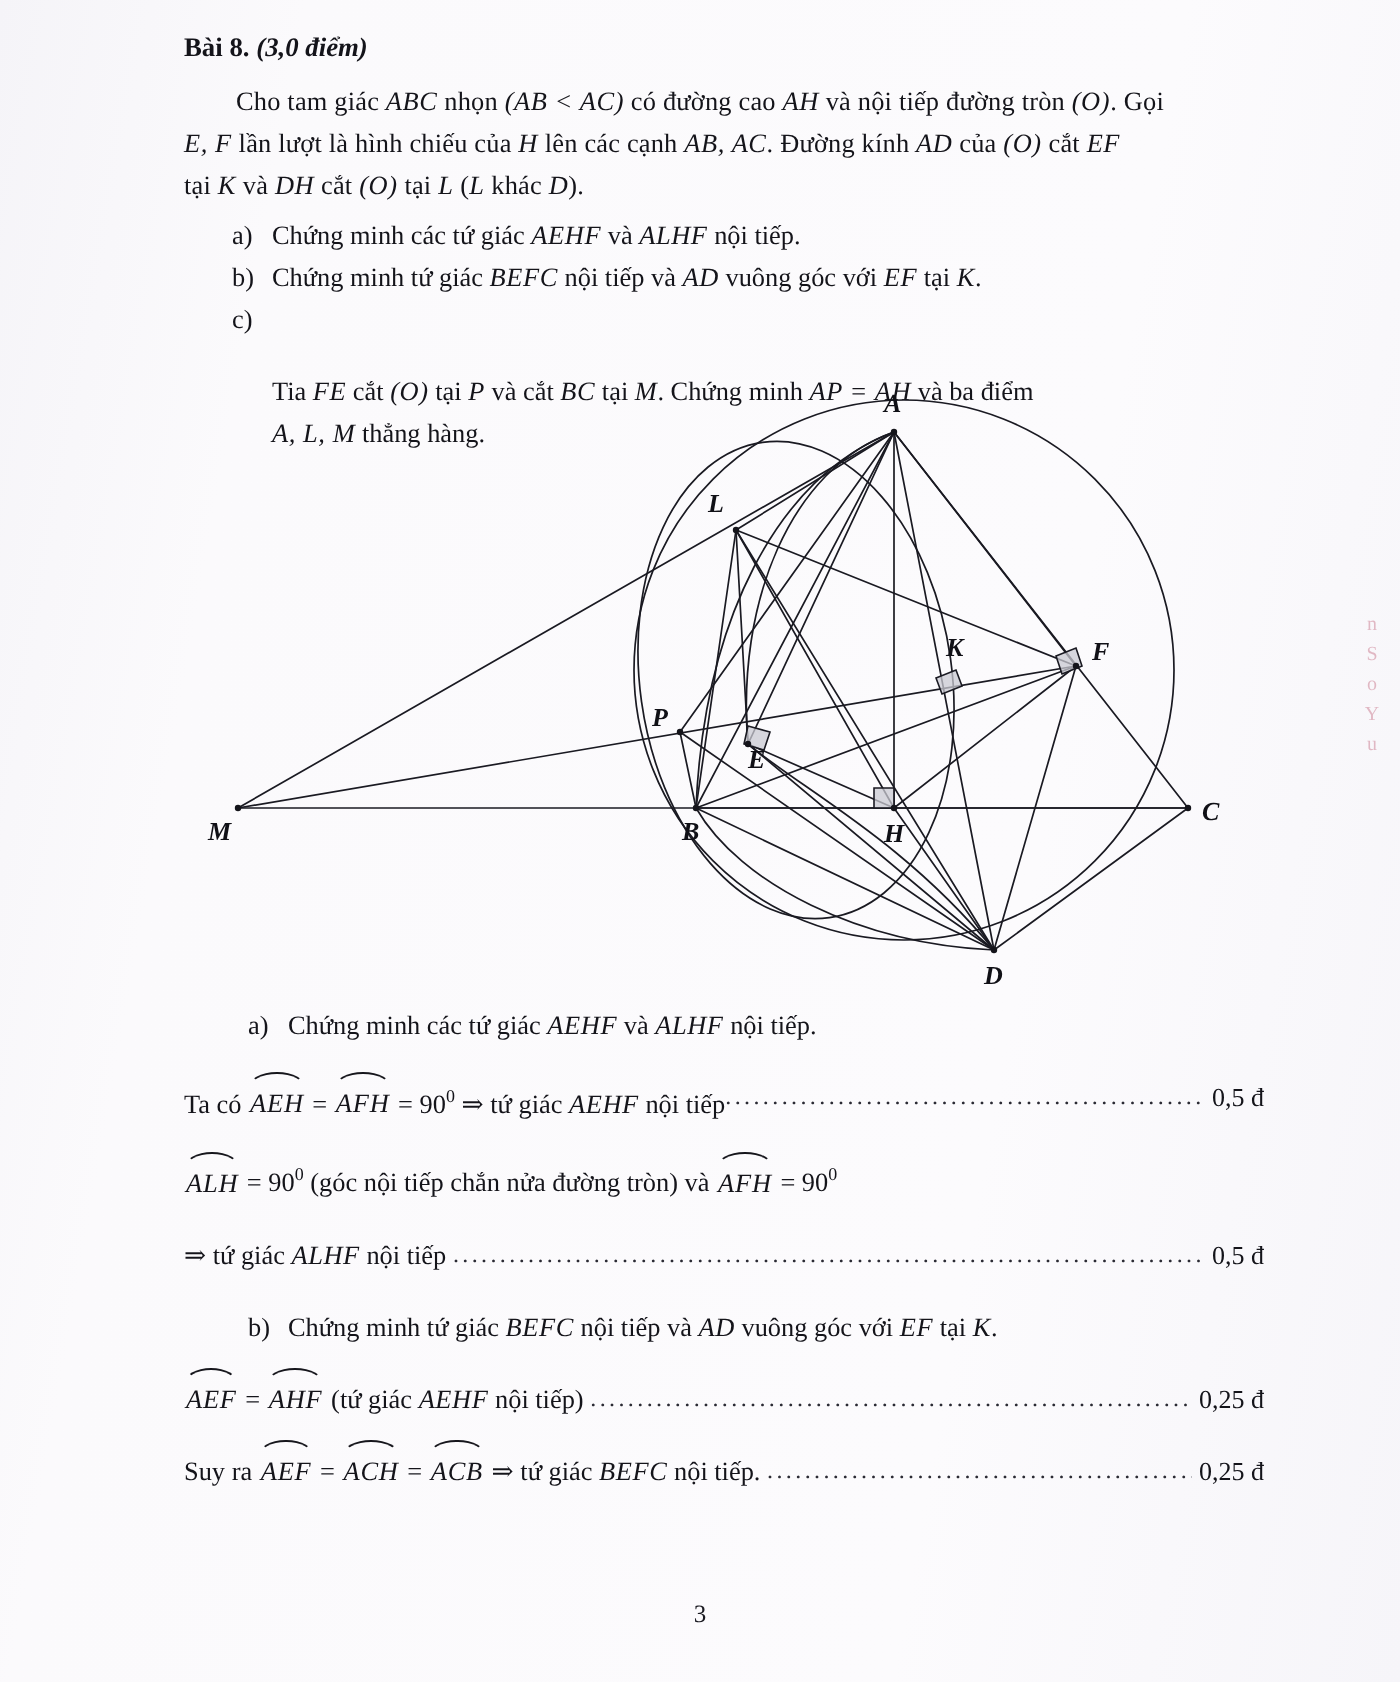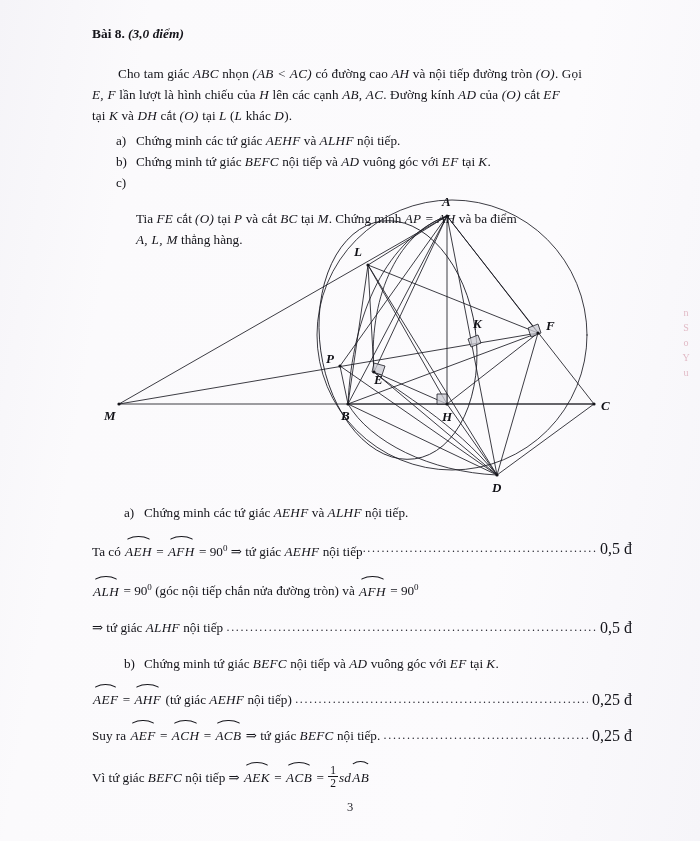--- a/index.html
+++ b/index.html
@@ -18,21 +18,21 @@
   }
   .page {
     position: absolute;
     inset: 0;
     background:
       linear-gradient(100deg, #f5f4f8 0%, #fbfafc 18%, #fcfbfd 70%, #f6f5f9 100%);
   }
   .content {
     position: absolute;
     left: 92px;
-    top: 24px;
+    top: 14px;
     width: 540px;
   }
 
   
   .ln {
     font-size: 13.2px;
     line-height: 21px;
     letter-spacing: 0.1px;
     white-space: nowrap;
   }
@@ -107,21 +107,21 @@
   .frac .den { display: block; border-top: 1.1px solid #16161c; padding: 0 2px; }
   .dots {
     display: inline-block;
     overflow: hidden;
     white-space: nowrap;
     letter-spacing: 1.7px;
     font-size: 12px;
     color: #2a2a33;
     vertical-align: baseline;
   }
-  .score { font-size: 16px; }
+  .score { font-size: 13px; }
 
   .solrow {
     display: flex;
     align-items: flex-start;
     font-size: 13.2px;
     line-height: 21px;
     margin-top: 15px;
     white-space: nowrap;
   }
   .solrow .body { flex: 0 0 auto; }
@@ -177,21 +177,21 @@
 
 <div class="page">
 
   <div class="content">
 
     <div class="title">
       <span>Bài 8.</span>
       <span class="pts">(3,0 điểm)</span>
     </div>
 
-    <div class="ln ind1" style="margin-top:19px;">
+    <div class="ln ind1" style="margin-top:6px;">
       <span>Cho tam giác </span><span class="mi">ABC</span><span> nhọn </span><span class="mi">(AB &lt; AC)</span><span> có đường cao </span><span class="mi">AH</span><span> và nội tiếp đường tròn </span><span class="mi">(O)</span><span>. Gọi</span>
     </div>
     <div class="ln">
       <span class="mi">E, F</span><span> lần lượt là hình chiếu của </span><span class="mi">H</span><span> lên các cạnh </span><span class="mi">AB, AC</span><span>. Đường kính </span><span class="mi">AD</span><span> của </span><span class="mi">(O)</span><span> cắt </span><span class="mi">EF</span>
     </div>
     <div class="ln">
       <span>tại </span><span class="mi">K</span><span> và </span><span class="mi">DH</span><span> cắt </span><span class="mi">(O)</span><span> tại </span><span class="mi">L</span><span> (</span><span class="mi">L</span><span> khác </span><span class="mi">D</span><span>).</span>
     </div>
 
     <div class="itemrow" style="margin-top:4px;">
@@ -347,24 +347,20 @@
       <span class="sc score">0,25 đ</span>
     </div>
 
 
     <div class="solrow">
       <span class="body"><span>Suy ra </span><span class="ang">AEF</span><span> = </span><span class="ang">ACH</span><span> = </span><span class="ang">ACB</span><span> ⇒ </span><span>tứ giác </span><span class="mi">BEFC</span><span> nội tiếp.</span>&nbsp; </span>
       <span class="fill dots">...................................................................................................</span>
       <span class="sc score">0,25 đ</span>
     </div>
 
-    <div class="solrow" style="margin-top:18px;">
-      <span class="body"><span>Vì tứ giác </span><span class="mi">BEFC</span><span> nội tiếp  ⇒ </span><span class="ang">AEK</span><span> = </span><span class="ang">ACB</span><span> = </span><span class="frac"><span class="num">1</span><span class="den">2</span></span><span class="mi">sd</span><span class="arcov">AB</span></span>
-      <span class="fill"></span>
-    </div>
 
   </div>
 
   <div class="margin-mark">
     <span>n</span>
     <span>S</span>
     <span>o</span>
     <span>Y</span>
     <span>u</span>
   </div>

